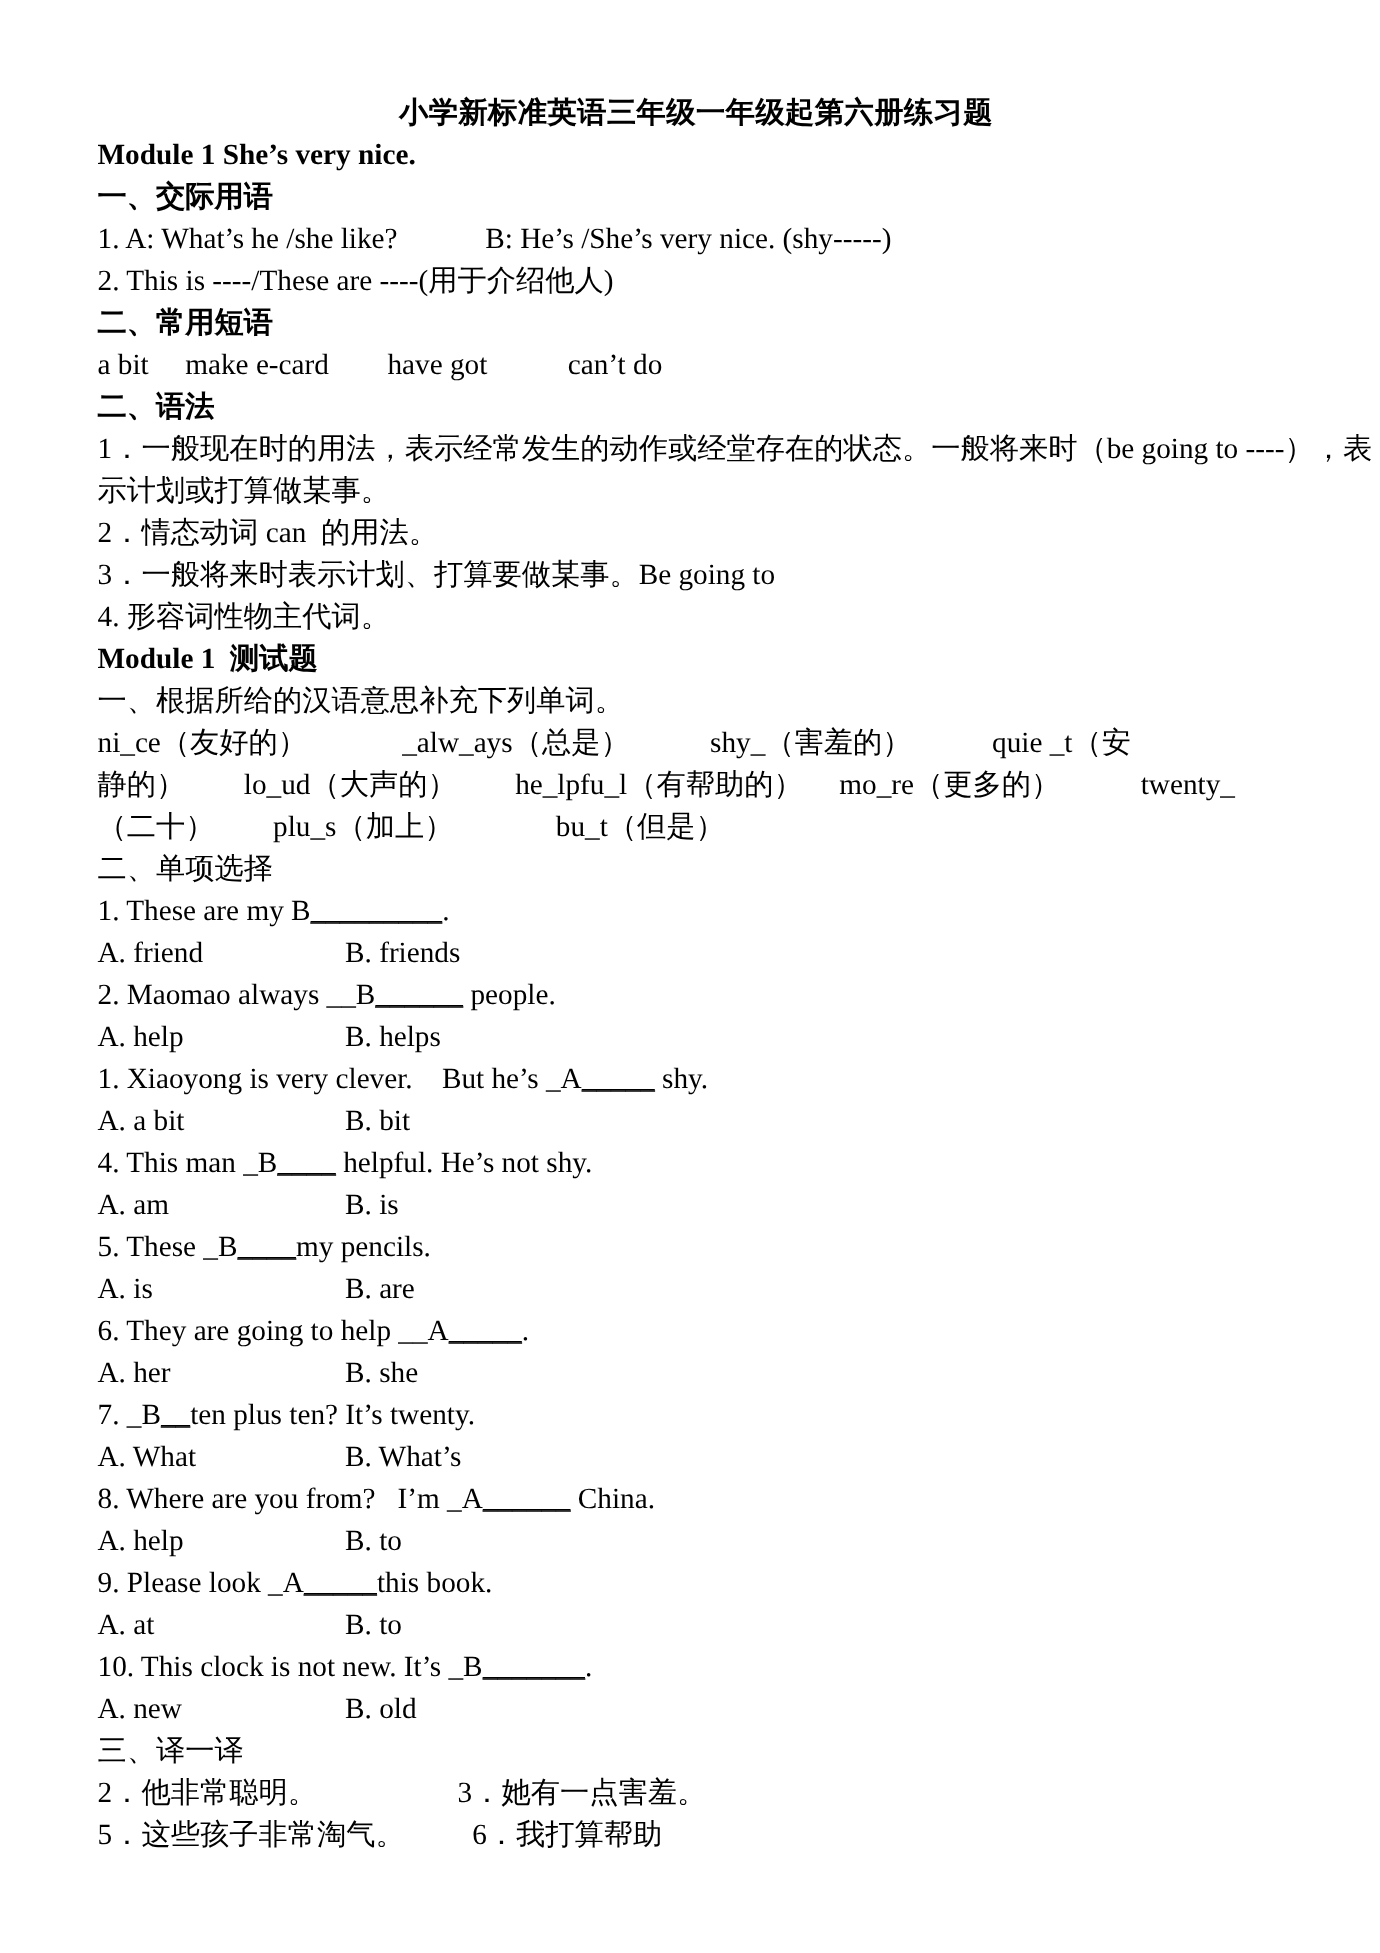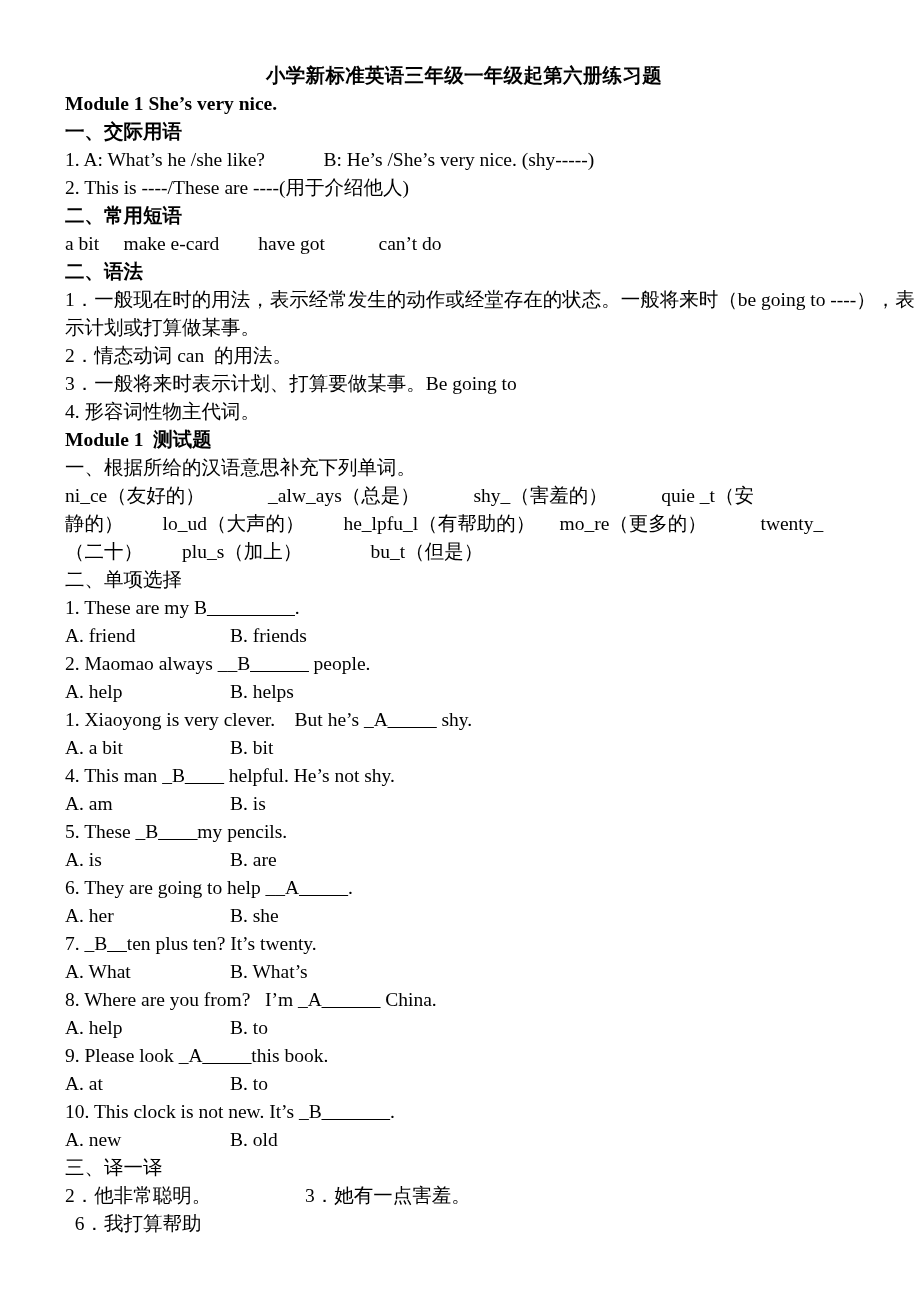--- a/index.html
+++ b/index.html
@@ -159,17 +159,18 @@
 
     <div class="mc-q"><span>10. This clock is not new. It’s _B</span><span class="blank">_______</span><span>.</span></div>
     <div class="mc-opts"><span class="opt-a">A. new</span><span class="opt-b">B. old</span></div>
 
     <div class="sub-hdr">三、译一译</div>
     <div class="tr-row">
       <span class="c2">2．他非常聪明。</span>
       <span class="c3">3．她有一点害羞。</span>
     </div>
     <div class="tr-row">
+      <span class="c2">5．这些孩子非常淘气。</span>
       <span class="c3">  6．我打算帮助</span>
     </div>
 
   </div>
 </div>
 
 </body></html>

